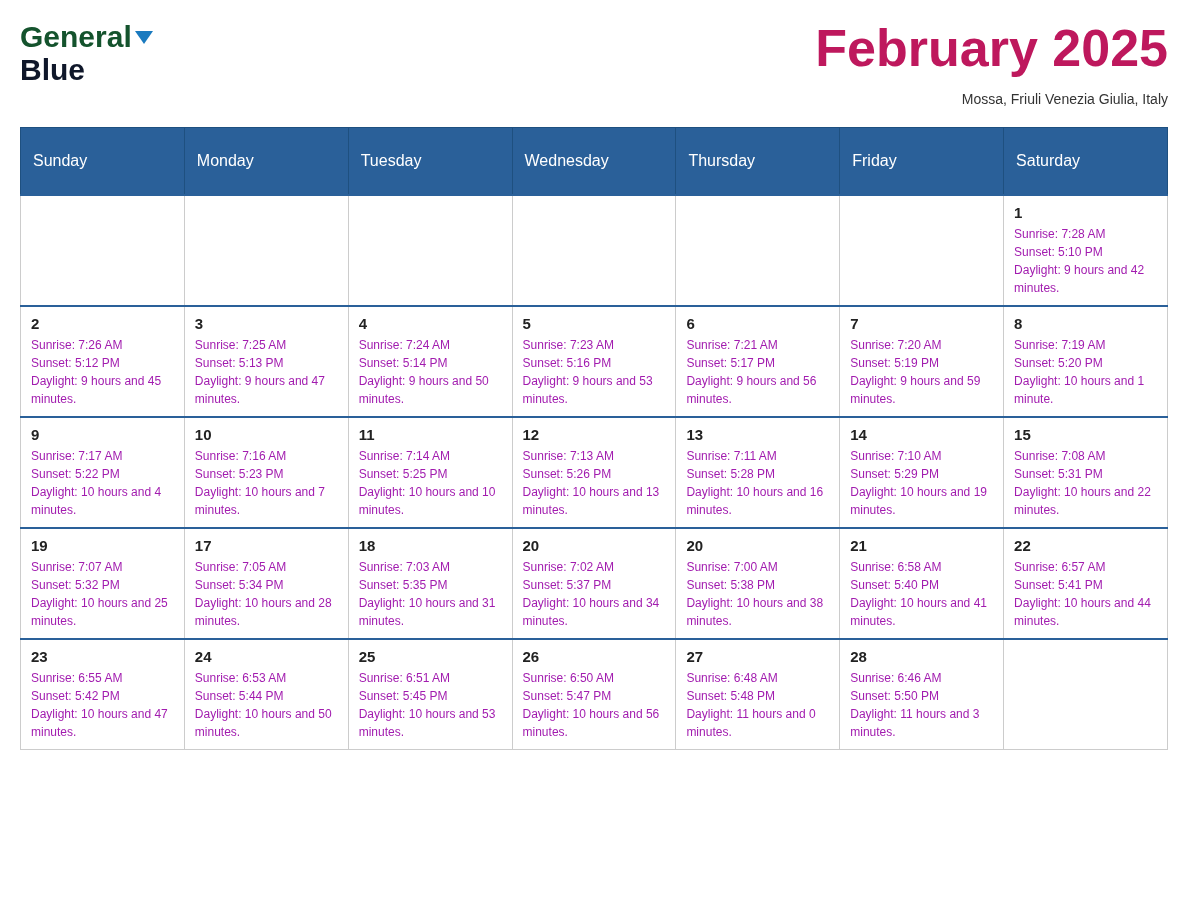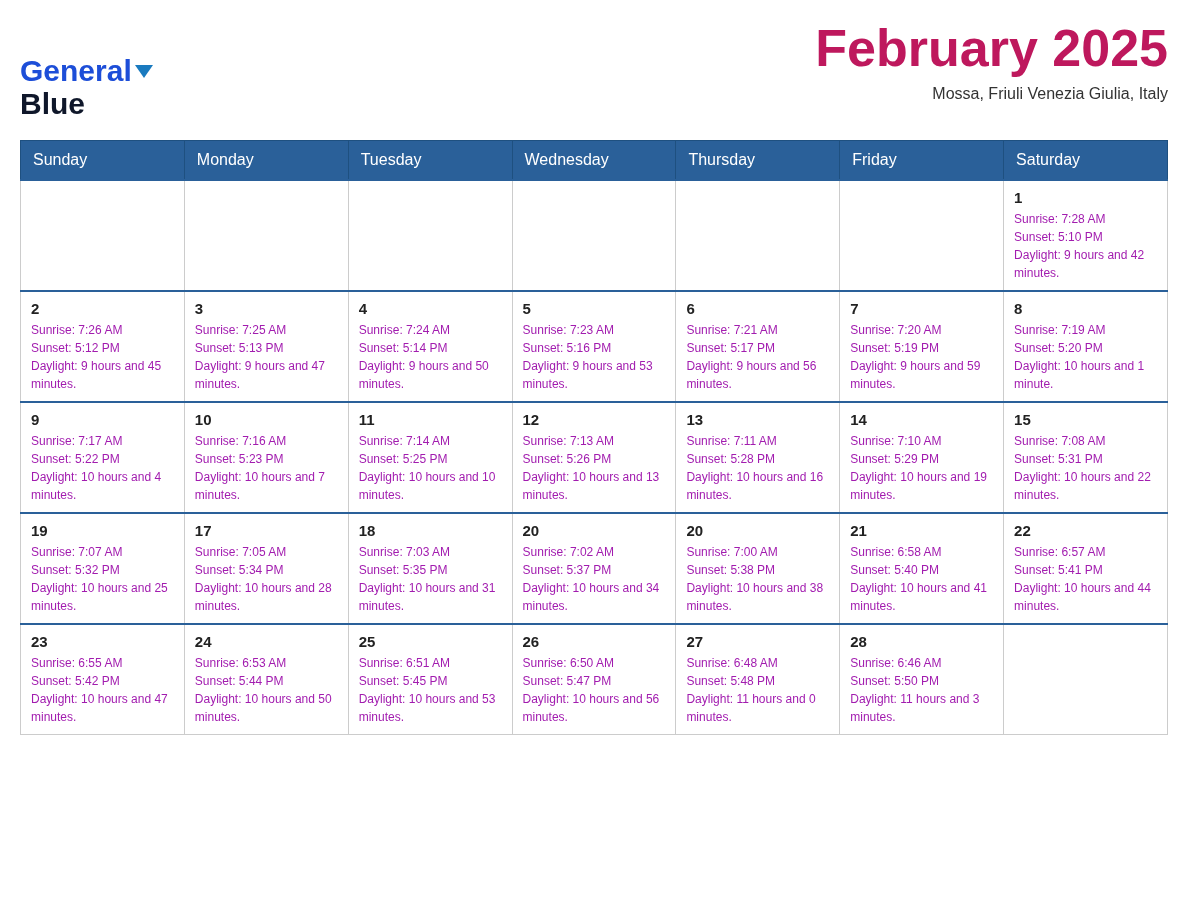--- a/index.html
+++ b/index.html
@@ -17,54 +17,53 @@
       margin-bottom: 20px;
     }
     .logo {
       display: flex;
       flex-direction: column;
       align-items: flex-start;
     }
     .logo-line1 {
       font-size: 30px;
       font-weight: bold;
-      color: #1d4ed8;
+      color: #14532d;
       line-height: 1.1;
-      margin-top: 34px;
     }
     .logo-line2 {
       font-size: 30px;
       font-weight: bold;
       color: #0f172a;
       line-height: 1.1;
     }
     .title-section {
       text-align: right;
     }
     .month-title {
       font-size: 52px;
       font-weight: bold;
       color: #be185d;
       line-height: 1.1;
     }
     .location-title {
-      font-size: 16px;
+      font-size: 14px;
       color: #333;
-      margin-top: 8px;
+      margin-top: 14px;
     }
     .calendar {
       width: 100%;
       border-collapse: collapse;
       border: 1px solid #ccc;
     }
     .calendar th {
       background-color: #2a6099;
       color: #fff;
       text-align: left;
-      padding: 10px 12px;
+      padding: 24px 12px;
       font-size: 16px;
       font-weight: normal;
       border: 1px solid #1e5080;
     }
     .calendar td {
       vertical-align: top;
       padding: 8px 10px;
       border: 1px solid #ccc;
       width: calc(100% / 7);
       min-height: 110px;

